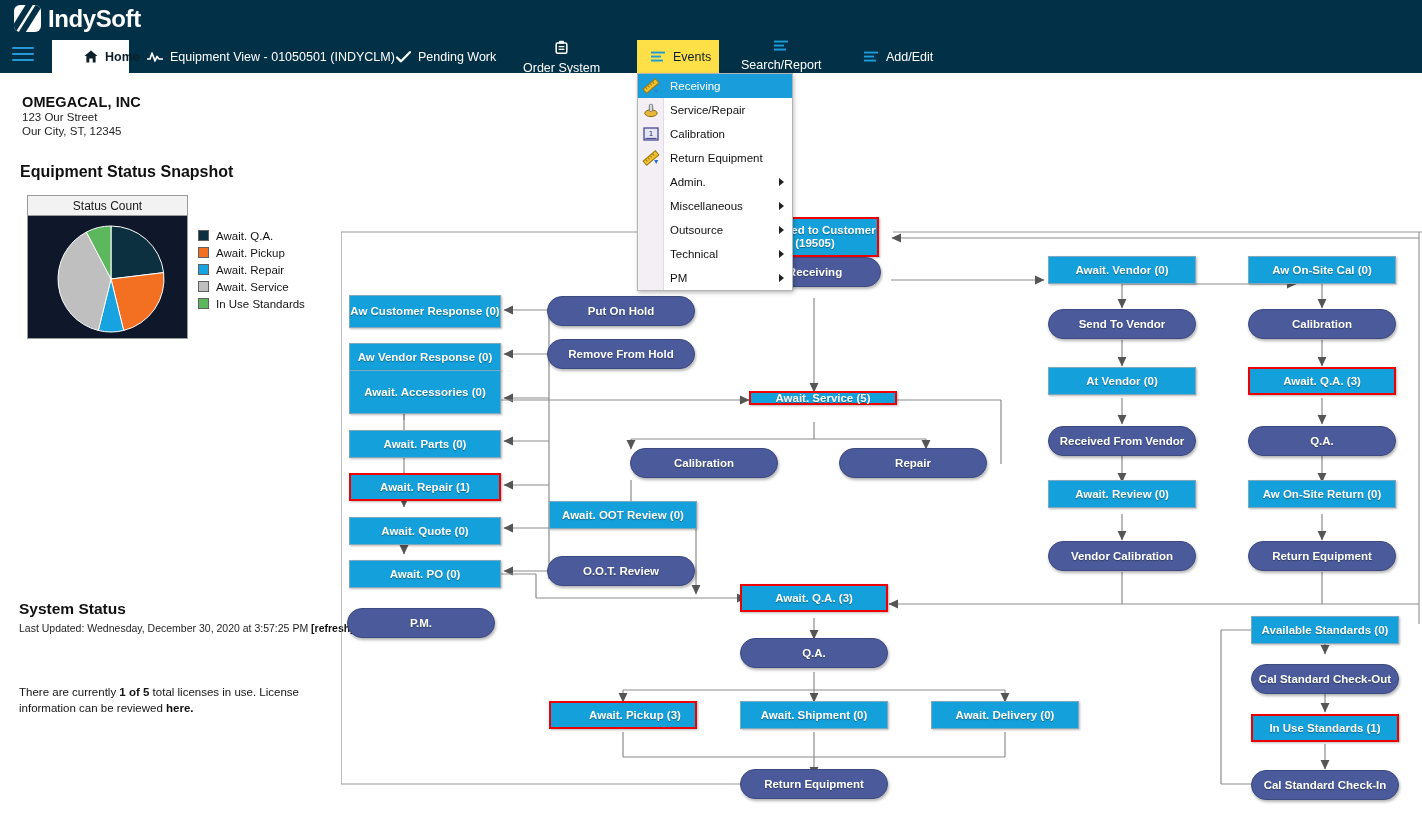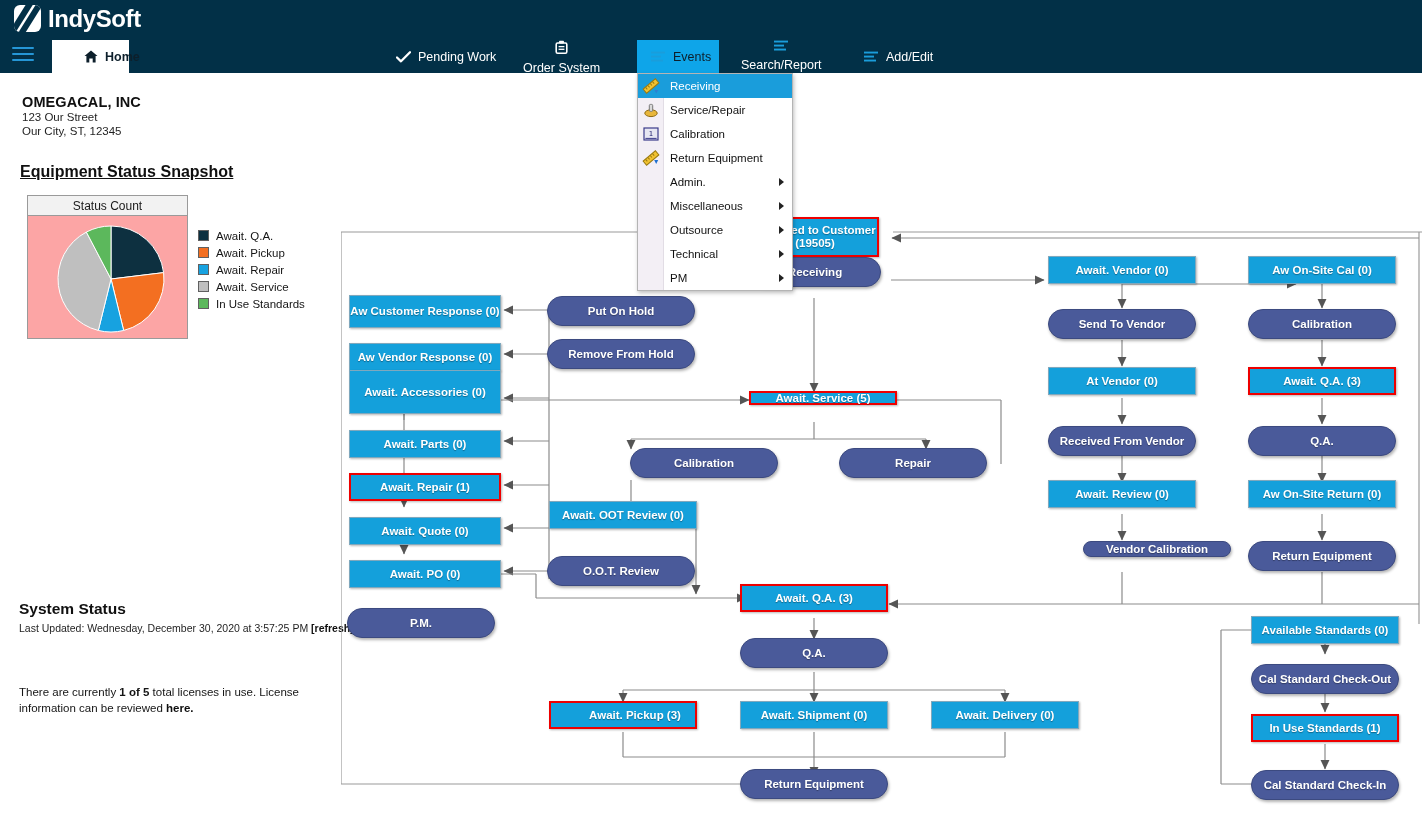--- a/index.html
+++ b/index.html
@@ -51,21 +51,21 @@
   #hamburger i:nth-child(2){ width:22px; }
   #hamburger i:nth-child(3){ width:22px; }
 
   .tab {
     position:absolute; top:0; height:33px;
     display:flex; align-items:center; gap:7px;
     padding:0 14px;
     font-size:12.5px; color:#ffffff; white-space:nowrap; cursor:pointer;
   }
   .tab.active { background:#ffffff; color:#0d1f2b; font-weight:bold;padding-left:32px; }
-  .tab.open   { background:#0ea5e9; color:#0d1f2b; }
+  .tab.open   { background:#fde047; color:#0d1f2b; }
   .tab .ticon { display:inline-flex; align-items:center; justify-content:center; }
 
   
   #menu {
     position:absolute; left:637px; top:73px; width:156px;
     background:#ffffff; border:1px solid #b4b4b4;
     box-shadow:1px 2px 4px rgba(0,0,0,.25);
     z-index:60; font-size:11.5px;
   }
   #menu .strip {
@@ -83,25 +83,25 @@
     width:0;height:0;border-left:5px solid #222;border-top:4px solid transparent;border-bottom:4px solid transparent;
   }
 
   
   #company { position:absolute; left:22px; top:94px; }
   #company-name { font-size:14.5px; font-weight:bold; color:#101010; letter-spacing:.1px; }
   .caddr { font-size:11.5px; color:#1f1f1f; line-height:14px; }
 
   #snapshot-title {
     position:absolute; left:20px; top:163px;
-    font-size:16px; font-weight:bold; color:#101010;text-decoration:underline;
+    font-size:16px; font-weight:bold; color:#101010;
   }
   #chart-box {
     position:absolute; left:27px; top:195px; width:161px; height:144px;
-    border:1px solid #9a9a9a; background:#fca5a5;
+    border:1px solid #9a9a9a; background:#0f172a;
   }
   #chart-head {
     height:20px; border-bottom:1px solid #9a9a9a; background:#f2f2f2;
     font-size:12px; text-align:center; line-height:20px; color:#1a1a1a;
   }
   #pie { position:absolute; left:28px; top:28px; width:110px; height:110px; }
   #legend { position:absolute; left:198px; top:227px; }
   .lrow { display:flex; align-items:center; gap:7px; height:17px; font-size:11.5px; color:#151515; }
   .lsw { width:11px; height:11px; border:1px solid #606060; flex:0 0 auto; }
 
@@ -154,20 +154,28 @@
 
   <div class="tab active" style="left:52px;width:77px;">
     <span class="ticon">
       <svg width="14" height="13" viewBox="0 0 14 13">
           <path d="M7 0.5 L13.5 6 L11.6 6 L11.6 12.5 L8.7 12.5 L8.7 8.4 L5.3 8.4 L5.3 12.5 L2.4 12.5 L2.4 6 L0.5 6 Z" fill="#0d1f2b"></path>
         </svg>
     </span>
     <span>Home</span>
   </div>
 
+  <div class="tab" style="left:133px;">
+    <span class="ticon">
+      <svg width="16" height="12" viewBox="0 0 16 12">
+          <polyline points="0.5,8 3,8 5,2 8,10 10,5.5 12,8 15.5,8" fill="none" stroke="#ffffff" stroke-width="1.7" stroke-linejoin="round" stroke-linecap="round"></polyline>
+        </svg>
+    </span>
+    <span>Equipment View - 01050501 (INDYCLM)</span>
+  </div>
 
   <div class="tab" style="left:382px;">
     <span class="ticon">
       <svg width="15" height="12" viewBox="0 0 15 12">
           <polyline points="1,6.5 5,10.3 14,1.3" fill="none" stroke="#ffffff" stroke-width="2.3" stroke-linejoin="round" stroke-linecap="round"></polyline>
         </svg>
     </span>
     <span>Pending Work</span>
   </div>
 
@@ -519,21 +527,21 @@
   <div class="node state hl" style="left:208px;top:477px;width:148px;height:28px;padding-left:24px;">Await. Pickup (3)</div>
   <div class="node state" style="left:399px;top:477px;width:148px;height:28px;">Await. Shipment (0)</div>
   <div class="node state" style="left:590px;top:477px;width:148px;height:28px;">Await. Delivery (0)</div>
   <div class="node action" style="left:399px;top:545px;width:148px;height:30px;">Return Equipment</div>
 
   <div class="node state" style="left:707px;top:32px;width:148px;height:28px;">Await. Vendor (0)</div>
   <div class="node action" style="left:707px;top:85px;width:148px;height:30px;">Send To Vendor</div>
   <div class="node state" style="left:707px;top:143px;width:148px;height:28px;">At Vendor (0)</div>
   <div class="node action" style="left:707px;top:202px;width:148px;height:30px;">Received From Vendor</div>
   <div class="node state" style="left:707px;top:256px;width:148px;height:28px;">Await. Review (0)</div>
-  <div class="node action" style="left:742px;top:317px;width:148px;height:16px;">Vendor Calibration</div>
+  <div class="node action" style="left:707px;top:317px;width:148px;height:30px;">Vendor Calibration</div>
 
   <div class="node state" style="left:907px;top:32px;width:148px;height:28px;">Aw On-Site Cal (0)</div>
   <div class="node action" style="left:907px;top:85px;width:148px;height:30px;">Calibration</div>
   <div class="node state hl" style="left:907px;top:143px;width:148px;height:28px;">Await. Q.A. (3)</div>
   <div class="node action" style="left:907px;top:202px;width:148px;height:30px;">Q.A.</div>
   <div class="node state" style="left:907px;top:256px;width:148px;height:28px;">Aw On-Site Return (0)</div>
   <div class="node action" style="left:907px;top:317px;width:148px;height:30px;">Return Equipment</div>
 
   <div class="node state" style="left:910px;top:392px;width:148px;height:28px;">Available Standards (0)</div>
   <div class="node action" style="left:910px;top:440px;width:148px;height:30px;">Cal Standard Check-Out</div>

